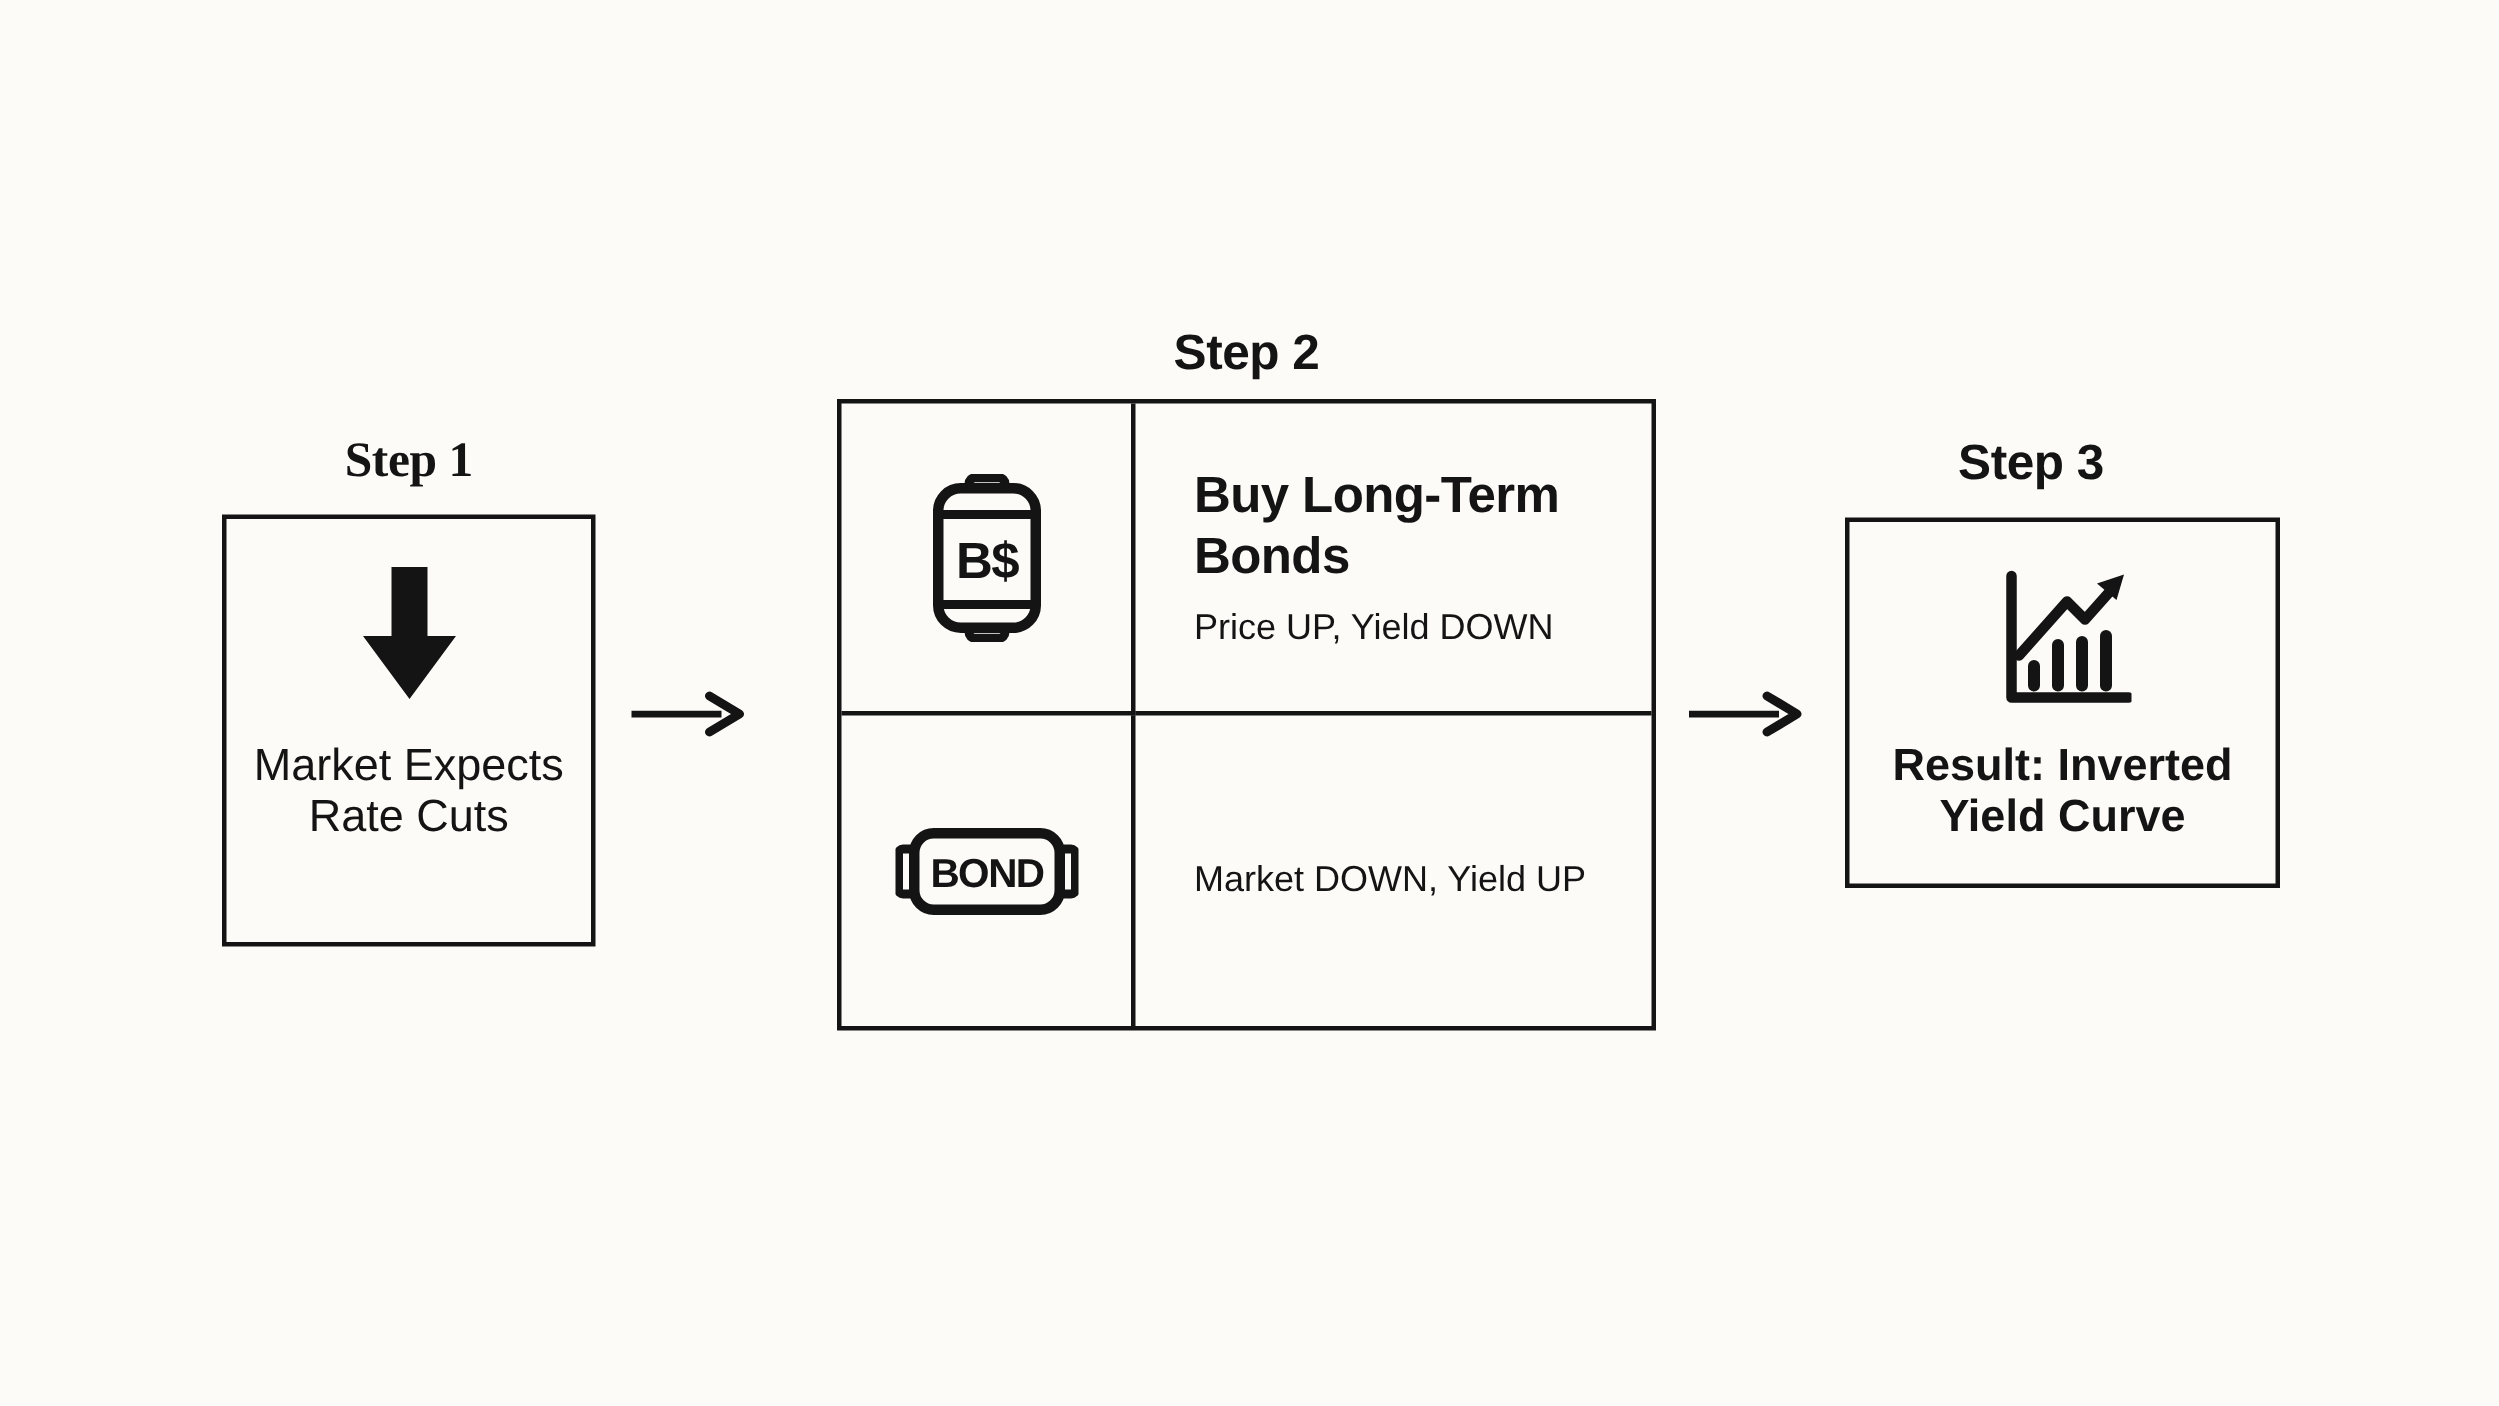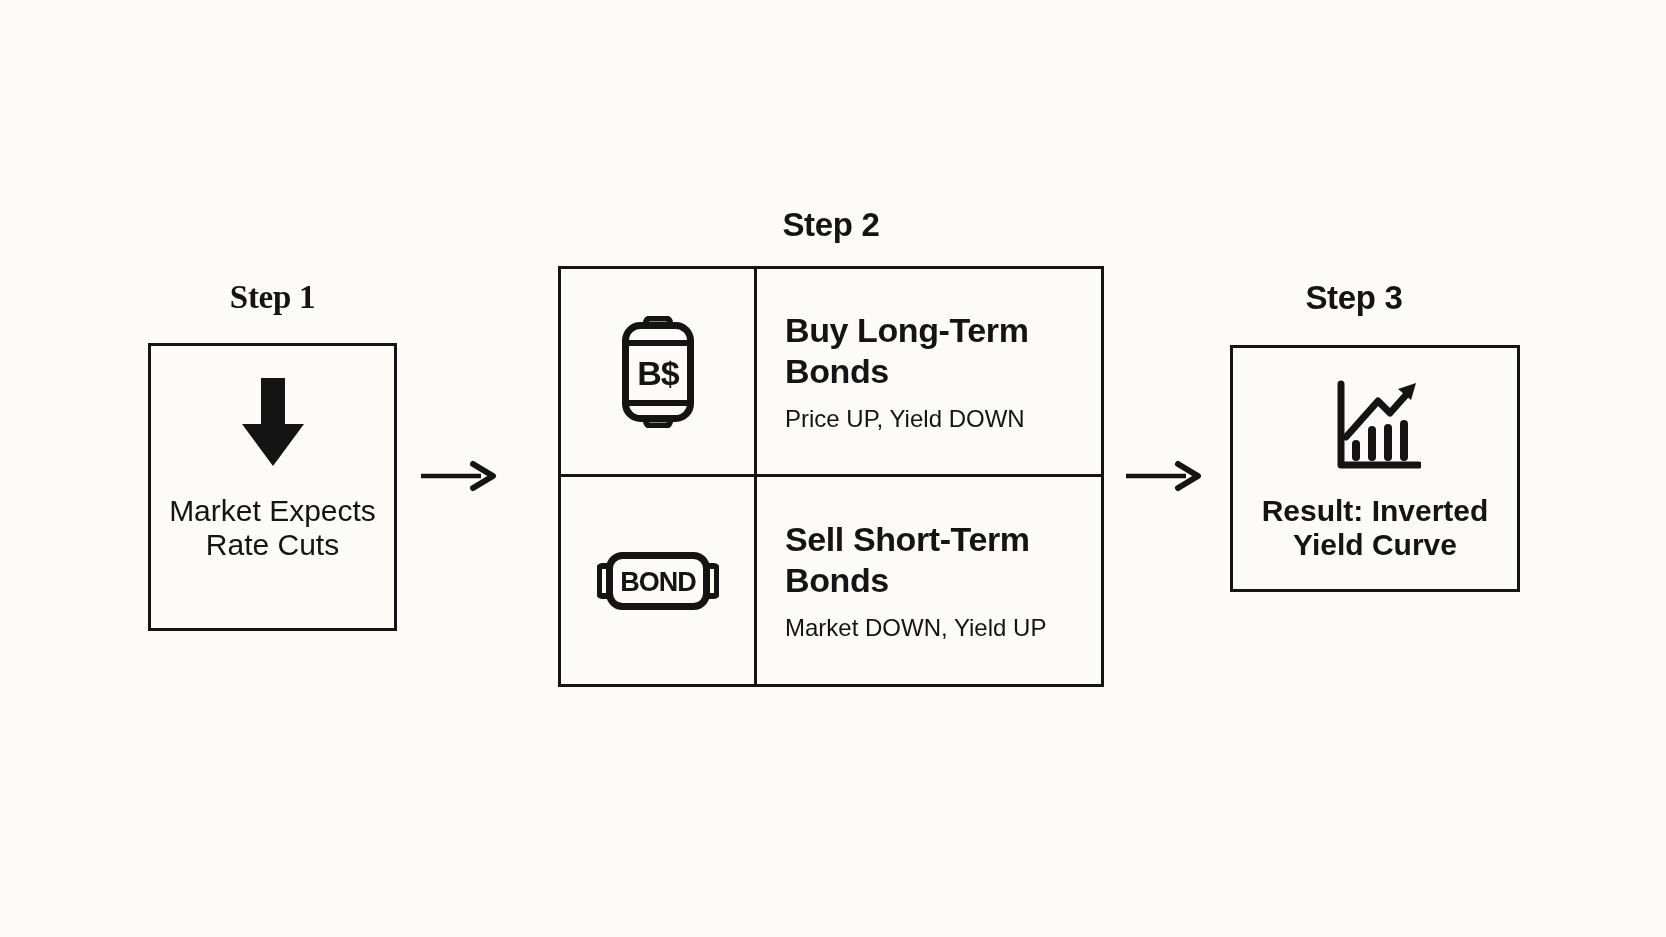--- a/index.html
+++ b/index.html
@@ -4,41 +4,41 @@
 <style>
   * { margin:0; padding:0; box-sizing:border-box; }
   body { background:#e8e6e2; }
   .canvas {
     position:relative; width:1666px; height:937px;
     background:#fcfbf8; overflow:hidden;
     font-family:"Liberation Sans", sans-serif; color:#141414;
   }
   .step-label {
     position:absolute; font-weight:700; font-size:33px;
-    letter-spacing:-0.3px; text-align:center;
+    letter-spacing:-0.3px; text-align:center;margin-top:10px;
   }
   #lbl1 { left:148px; top:279px; width:249px;font-family:Liberation Serif, serif; }
   #lbl2 { left:558px; top:206px; width:546px; }
   #lbl3 { left:1230px; top:279px; width:248px; }
 
   .box { position:absolute; border:3.5px solid #141414; }
 
   #box1 { left:148px; top:343px; width:249px; height:288px;
           display:flex; flex-direction:column; align-items:center; }
   #box1 .icon-wrap { margin-top:32px; line-height:0; }
 
   .box-caption { font-size:30px; line-height:34px; text-align:center;
                  margin-top:26px; max-width:232px; }
 
   #box2 { left:558px; top:266px; width:546px; height:421px;
           display:grid; grid-template-columns:196px 1fr; grid-template-rows:208px 1fr; }
   .cell { display:flex; }
   .cell-icon { align-items:center; justify-content:center; line-height:0; }
   .cell-text { flex-direction:column; justify-content:center;
-               padding-left:28px; padding-right:6px; }
+               padding-left:39px; padding-right:6px; }
   .c-tl { border-right:3.5px solid #141414; border-bottom:3.5px solid #141414; }
   .c-tr { border-bottom:3.5px solid #141414; }
   .c-bl { border-right:3.5px solid #141414; }
   .cell-title { font-weight:700; font-size:34px; line-height:41px; letter-spacing:-0.4px; }
   .cell-sub { font-size:24px; line-height:30px; margin-top:12px; }
 
   #box3 { left:1230px; top:345px; width:290px; height:247px;
           display:flex; flex-direction:column; align-items:center;font-weight:bold; }
   #box3 .icon-wrap { margin-top:30px; line-height:0; }
   #box3 .box-caption { margin-top:22px; }
@@ -97,21 +97,20 @@
         <svg width="122" height="58" viewBox="0 0 122 58" aria-hidden="true">
           <rect x="2" y="14" width="14" height="30" rx="3" fill="none" stroke="#141414" stroke-width="6"></rect>
           <rect x="106" y="14" width="14" height="30" rx="3" fill="none" stroke="#141414" stroke-width="6"></rect>
           <rect x="12.5" y="3.5" width="97" height="51" rx="13" fill="#fcfbf8" stroke="#141414" stroke-width="7"></rect>
           <text x="61" y="39" text-anchor="middle" font-family="Liberation Sans, sans-serif" font-weight="700" font-size="27" letter-spacing="-1" fill="#141414">BOND</text>
         </svg>
       </span>
     </div>
 
     <div class="cell cell-text">
-      <div class="cell-title">Sell Short-Term Bonds</div>
       <div class="cell-sub">Market DOWN, Yield UP</div>
     </div>
 
   </div>
 
   <div class="connector" id="arrow2">
     <svg width="86" height="32" viewBox="0 0 86 32" aria-hidden="true">
       <line x1="2" y1="16" x2="62" y2="16" stroke="#141414" stroke-width="4.5"></line>
       <polyline points="54,4 74,16 54,28" fill="none" stroke="#141414" stroke-width="6" stroke-linecap="round" stroke-linejoin="round"></polyline>
     </svg>

